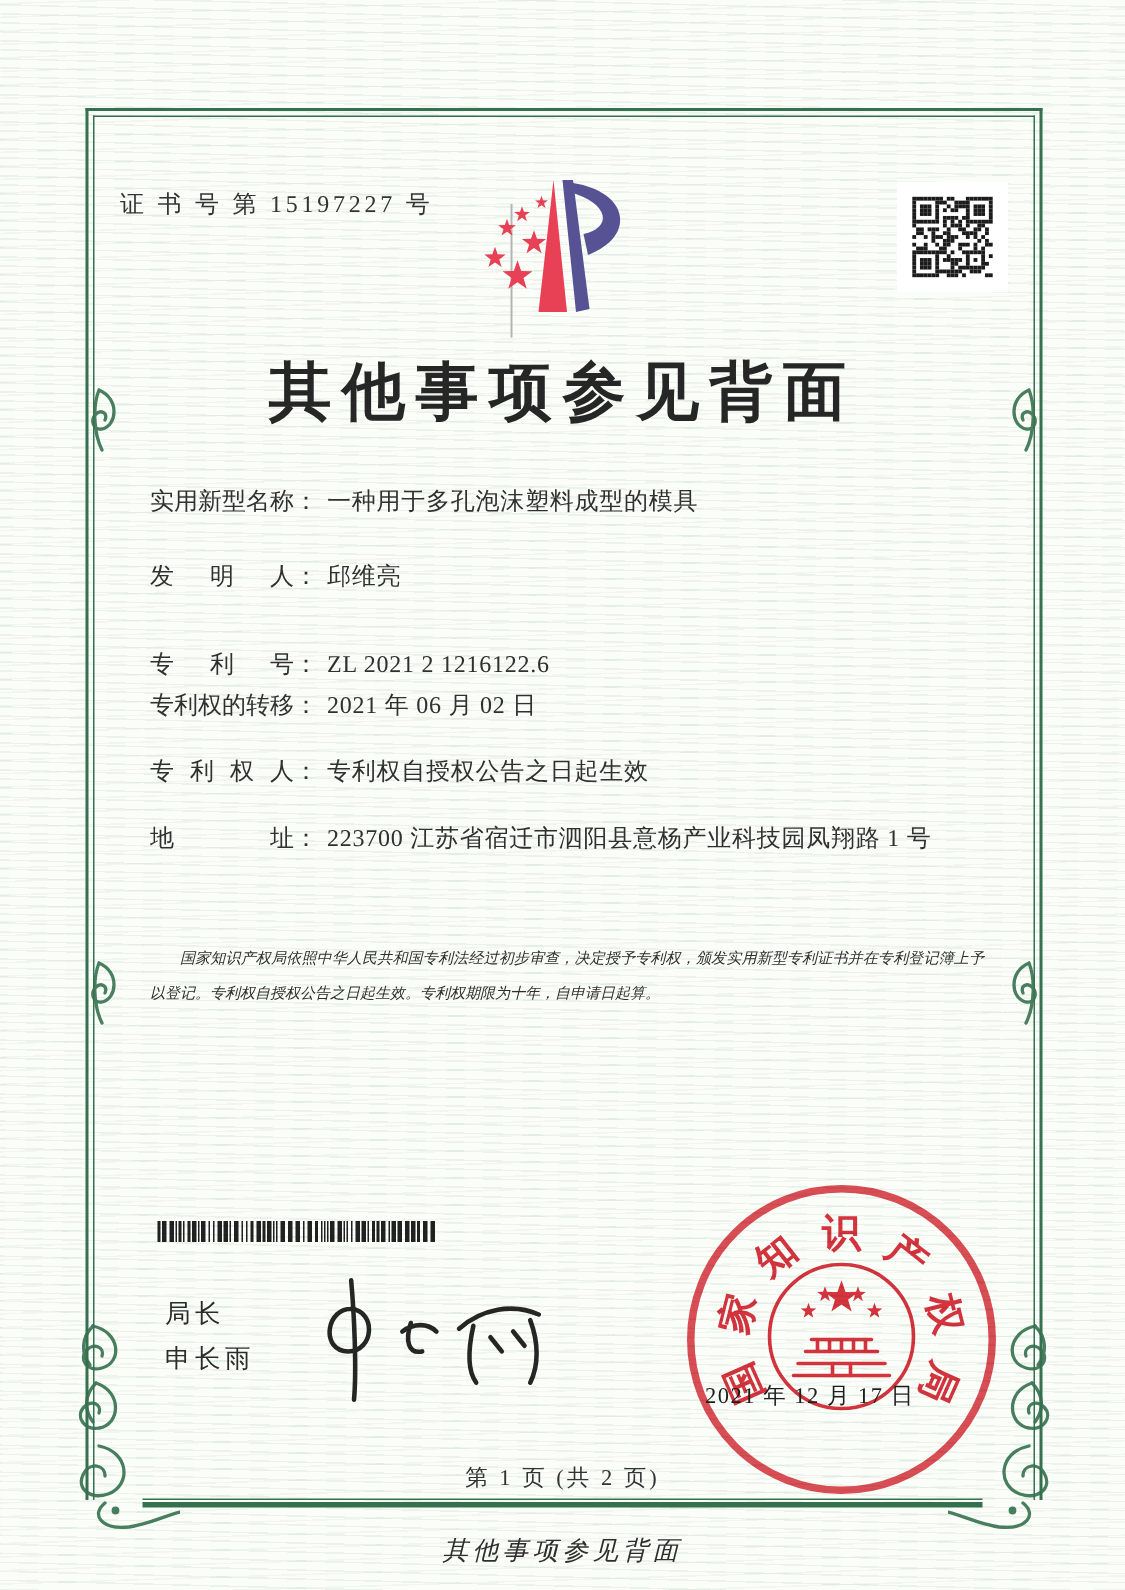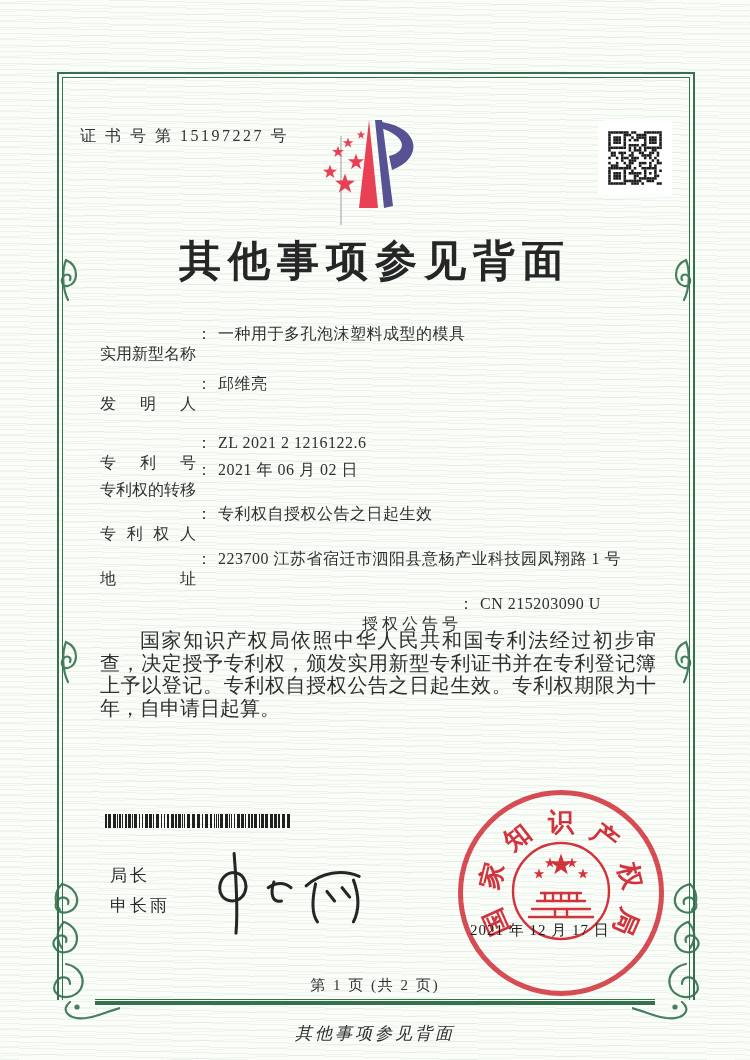--- a/index.html
+++ b/index.html
@@ -25,27 +25,27 @@
     border-right:1px solid var(--frame,#35714e);}
   .bottom-rule{left:95px;top:999px;width:560px;height:6px;
     background:linear-gradient(var(--frame,#35714e) 0 1px, rgba(0,0,0,0) 1px 2.5px, var(--frame,#35714e) 2.5px 6px);}
   .flourish{stroke:var(--frame,#35714e);fill:none;stroke-width:2.2;stroke-linecap:round;opacity:.9;}
   
   .cert-no{left:80px;top:126px;font-size:16px;letter-spacing:2.5px;color:#333;white-space:nowrap;}
   .title{left:0;top:233px;width:750px;text-align:center;font-size:42px;font-weight:700;
          letter-spacing:7px;color:#262626;}
   
   .frow{left:100px;width:560px;font-size:16px;white-space:nowrap;color:#303030;}
-  .flabel{display:inline-block;width:96px;text-align:justify;text-align-last:justify;vertical-align:top;margin-top:20px;}
+  .flabel{display:inline-block;width:96px;text-align:justify;text-align-last:justify;vertical-align:top;}
   .fcolon{display:inline-block;margin-right:6px;}
   .fval{letter-spacing:.5px;}
   .grant2{position:absolute;left:262px;top:0;white-space:nowrap;}
   
-  .bodytext{left:100px;top:629px;width:556px;font-size:20px;line-height:22.5px;
-    color:#2e2e2e;text-align:justify;}
+  .bodytext{left:100px;top:629px;width:556px;font-size:10px;line-height:22.5px;
+    font-style:italic;color:#2e2e2e;text-align:justify;}
   .bodytext p{margin:0;text-indent:2em;}
   
   .barcode{left:105px;top:814px;width:190px;height:14px;display:flex;align-items:stretch;mix-blend-mode:multiply;}
   .barcode i{display:block;background:#212121;height:100%;}
   .signer{left:110px;font-size:17px;letter-spacing:3px;color:#2c2c2c;white-space:nowrap;}
   .seal{left:458px;top:790px;width:196px;height:196px;border-radius:50%;
     border:5px solid rgba(216,52,63,.88);mix-blend-mode:multiply;}
   .seal-arc span{position:absolute;left:50%;top:50%;font-size:26px;font-weight:700;
     color:var(--sealred,#d8343f);transform-origin:center;}
   .seal-date{left:470px;top:921px;font-size:15px;color:#1e1e1e;letter-spacing:1px;white-space:nowrap;z-index:5;}
@@ -375,23 +375,20 @@
 <div class="abs frow" style="top:460px">
   <span class="flabel">专利权的转移</span><span class="fcolon">：</span><span class="fval">2021 年 06 月 02 日</span>
 </div>
 <div class="abs frow" style="top:504px">
   <span class="flabel">专利权人</span><span class="fcolon">：</span><span class="fval">专利权自授权公告之日起生效</span>
 </div>
 <div class="abs frow" style="top:549px">
   <span class="flabel">地址</span><span class="fcolon">：</span><span class="fval">223700 江苏省宿迁市泗阳县意杨产业科技园凤翔路 1 号</span>
 </div>
 <div class="abs frow" style="top:594px">
-  <span class="grant2">
-    <span class="flabel">授权公告号</span><span class="fcolon">：</span><span class="fval">CN 215203090 U</span>
-  </span>
 </div>
 
 <div class="abs bodytext">
   <p>国家知识产权局依照中华人民共和国专利法经过初步审查，决定授予专利权，颁发实用新型专利证书并在专利登记簿上予以登记。专利权自授权公告之日起生效。专利权期限为十年，自申请日起算。</p>
 </div>
 
 <div class="abs barcode" id="barcode">
     <i style="width: 2px; margin-right: 1px;"></i>
     <i style="width: 3px; margin-right: 2px;"></i>
     <i style="width: 3px; margin-right: 1px;"></i>

